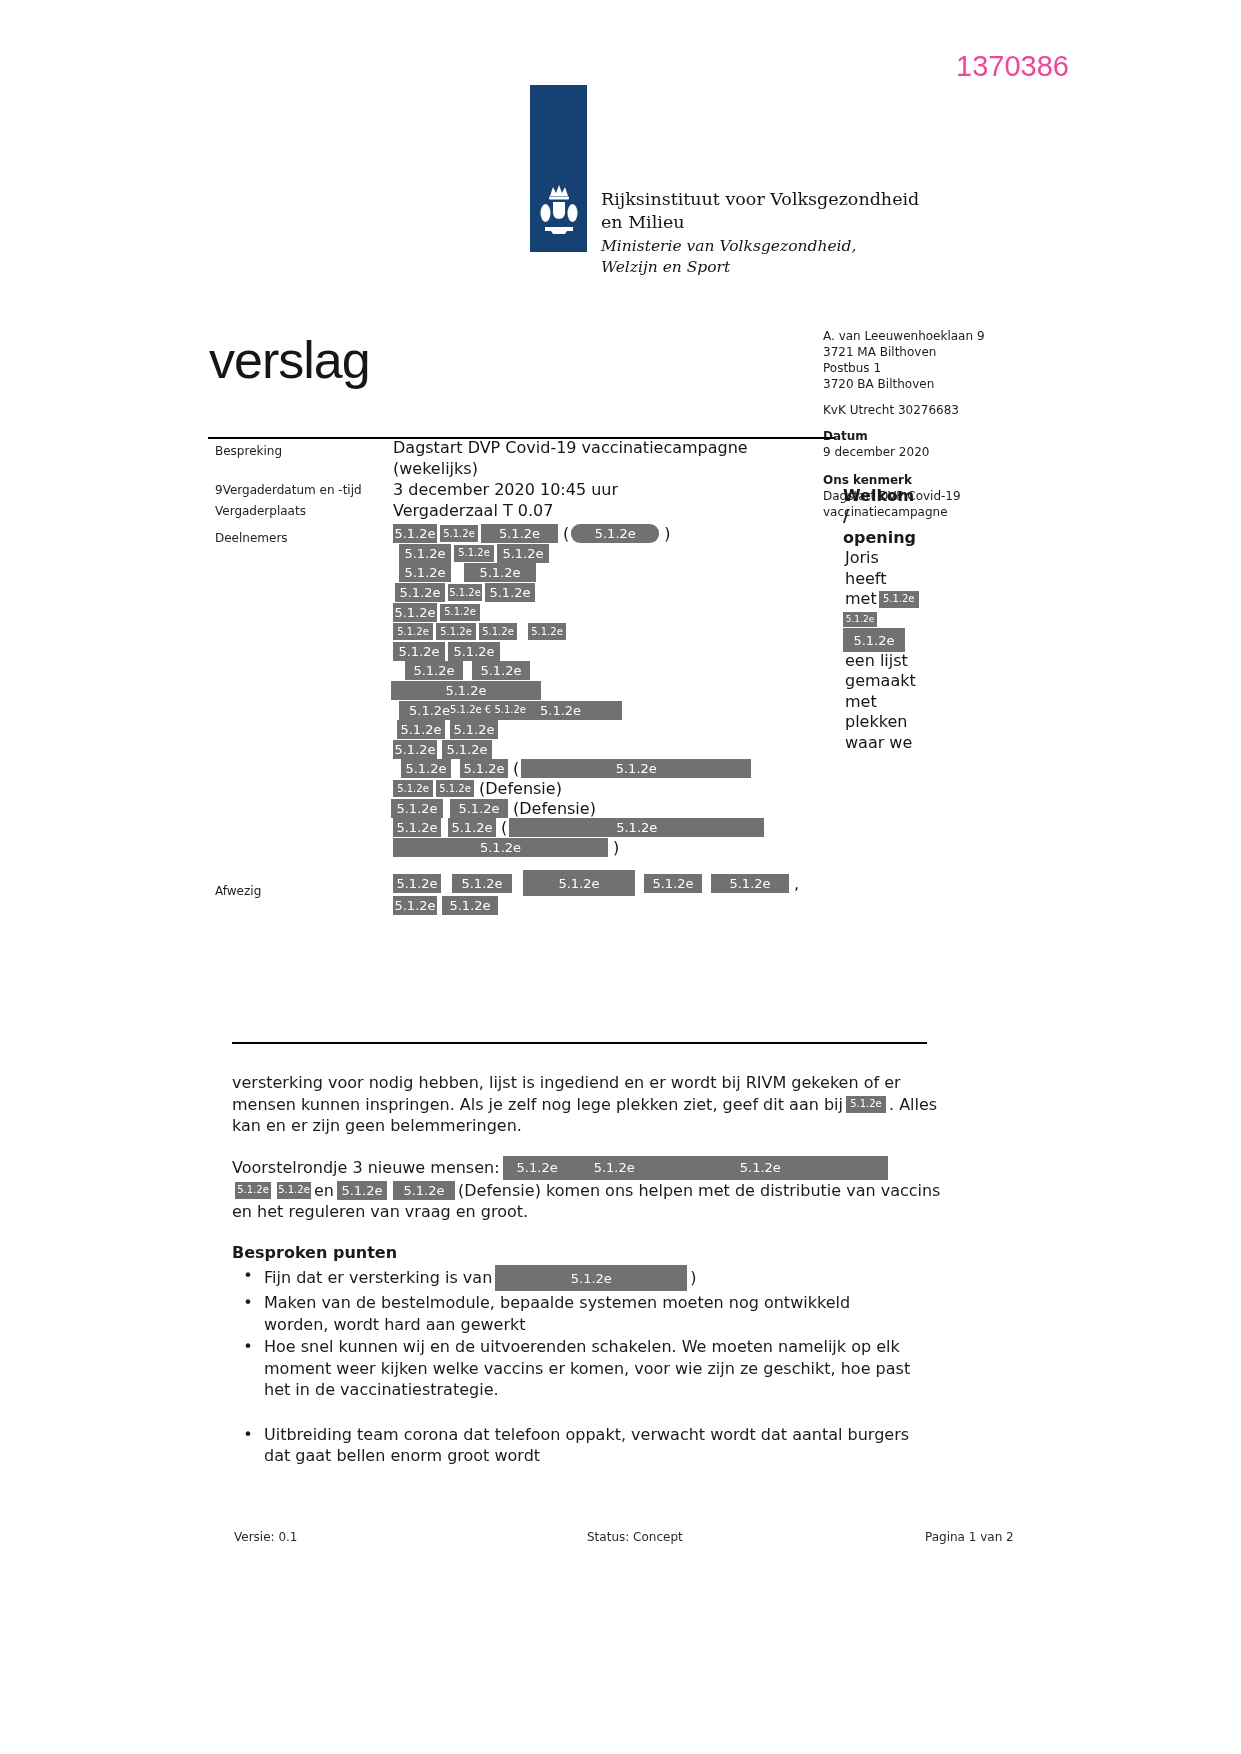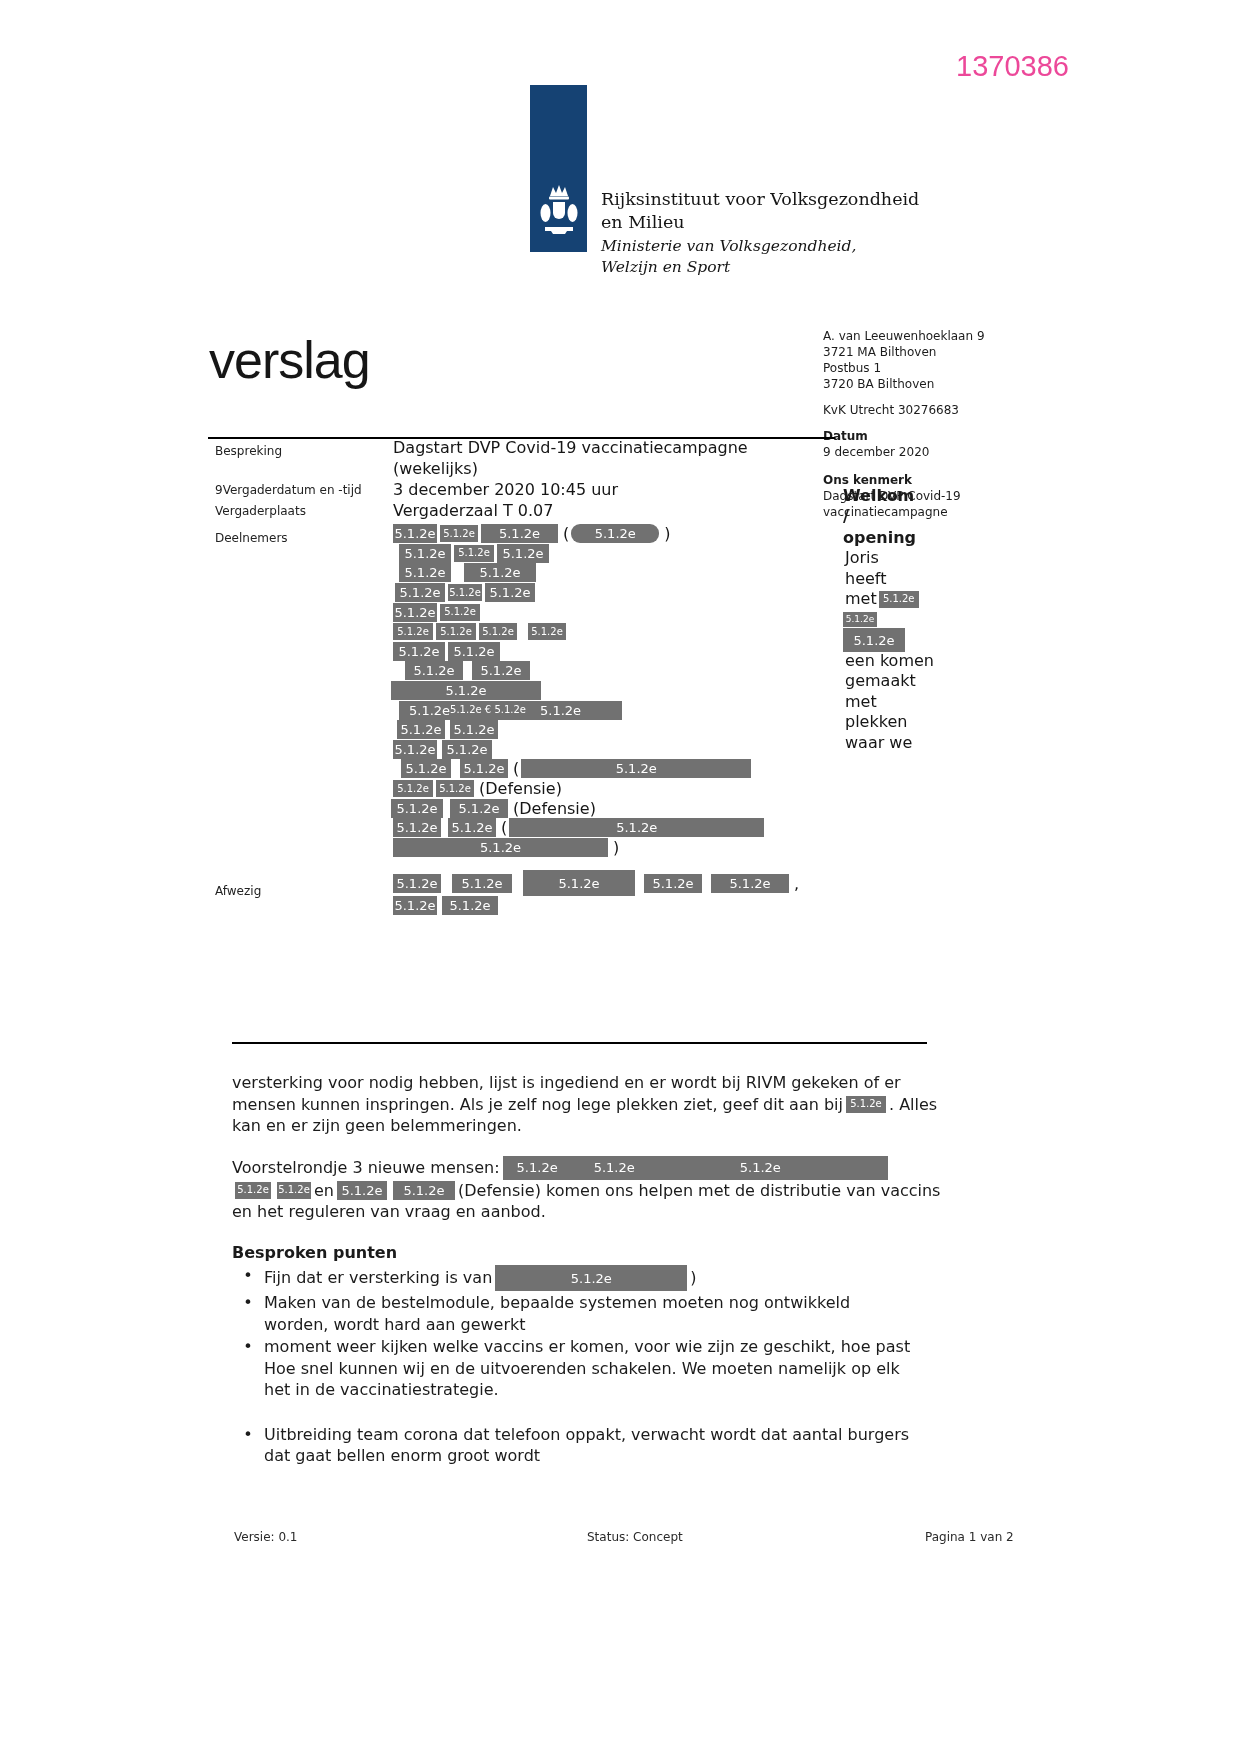--- a/index.html
+++ b/index.html
@@ -141,21 +141,21 @@
           <span class="tk-text">met </span>
           <span class="rbox sm" style="width: 40px; height: 17px; background: rgb(113, 113, 113);">5.1.2e</span>
         </div>
         <div class="mn-line rrow" style="height: 20.5px;">
           <span class="rbox sm" style="width: 34px; height: 15px; font-size: 9px; background: rgb(113, 113, 113);">5.1.2e</span>
         </div>
         <div class="mn-line rrow" style="height: 20.5px;">
           <span class="rbox" style="width: 62px; height: 24px; font-size: 13px; background: rgb(113, 113, 113);">5.1.2e</span>
         </div>
         <div class="mn-line rrow" style="height: 20.5px;">
-          <span class="tk-text">een komen</span>
+          <span class="tk-text">een lijst</span>
         </div>
         <div class="mn-line rrow" style="height: 20.5px;">
           <span class="tk-text">gemaakt</span>
         </div>
         <div class="mn-line rrow" style="height: 20.5px;">
           <span class="tk-text">met</span>
         </div>
         <div class="mn-line rrow" style="height: 20.5px;">
           <span class="tk-text">plekken</span>
         </div>
@@ -320,21 +320,21 @@
         </div>
         <div class="line">
           <span class="rbox sm" style="width: 36px; background: rgb(113, 113, 113);">5.1.2e</span>
           <span class="rbox sm" style="width: 34px; background: rgb(113, 113, 113);">5.1.2e</span>
           <span class="tk-text"> en </span>
           <span class="rbox" style="width: 50px; background: rgb(113, 113, 113);">5.1.2e</span>
           <span class="rbox" style="width: 62px; background: rgb(113, 113, 113);">5.1.2e</span>
           <span class="tk-text"> (Defensie) komen ons helpen met de distributie van vaccins</span>
         </div>
         <div class="line">
-          <span class="tk-text">en het reguleren van vraag en aanbod.</span>
+          <span class="tk-text">en het reguleren van vraag en groot.</span>
         </div>
       </div>
     <div class="section-heading">Besproken punten</div>
     <div id="bullets">
         <div class="bullet">
           <span class="dot"></span>
           <div class="bull-body">
             <div class="line">
               <span class="tk-text">Fijn dat er versterking is van</span>
               <span class="rbox" style="width: 192px; height: 26px; background: rgb(113, 113, 113);">5.1.2e</span>
@@ -350,24 +350,24 @@
             </div>
             <div class="line">
               <span class="tk-text">worden, wordt hard aan gewerkt</span>
             </div>
           </div>
         </div>
         <div class="bullet">
           <span class="dot"></span>
           <div class="bull-body">
             <div class="line">
+              <span class="tk-text">Hoe snel kunnen wij en de uitvoerenden schakelen. We moeten namelijk op elk</span>
+            </div>
+            <div class="line">
               <span class="tk-text">moment weer kijken welke vaccins er komen, voor wie zijn ze geschikt, hoe past</span>
-            </div>
-            <div class="line">
-              <span class="tk-text">Hoe snel kunnen wij en de uitvoerenden schakelen. We moeten namelijk op elk</span>
             </div>
             <div class="line">
               <span class="tk-text">het in de vaccinatiestrategie.</span>
             </div>
           </div>
         </div>
         <div class="bullet gap-top">
           <span class="dot"></span>
           <div class="bull-body">
             <div class="line">

